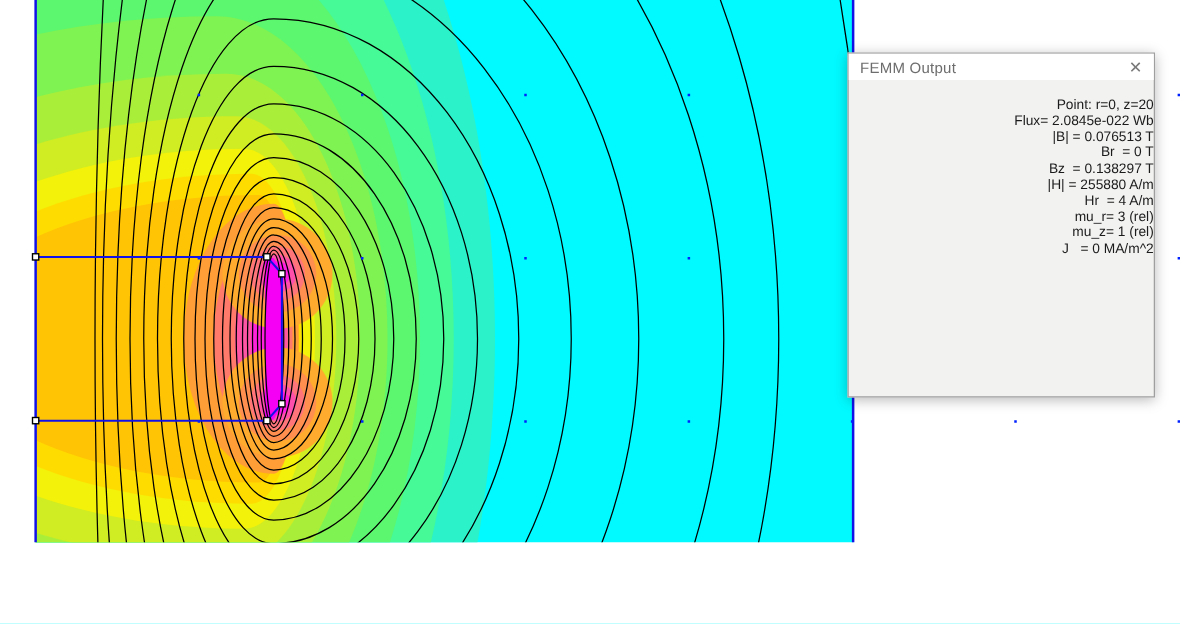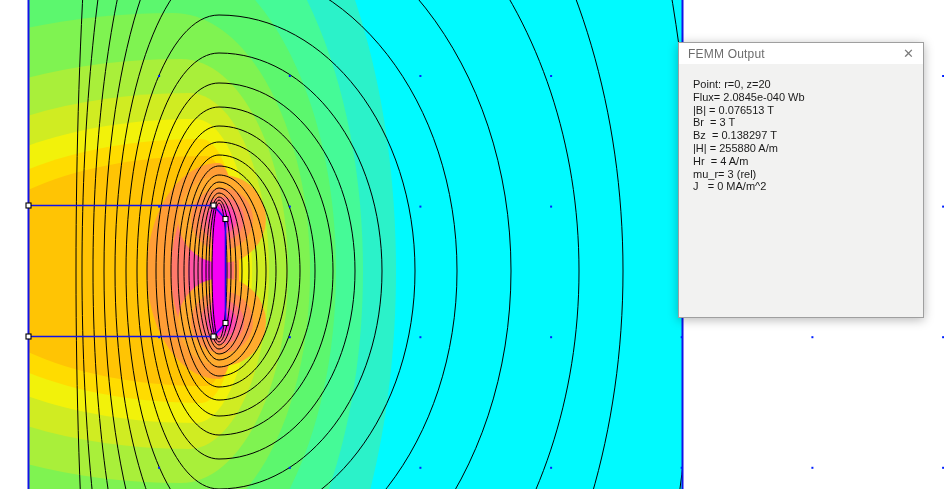--- a/index.html
+++ b/index.html
@@ -1,32 +1,33 @@
 <!DOCTYPE html>
 <html><head>
 <meta charset="utf-8">
 <style>
   html,body{margin:0;padding:0;background:#ffffff;font-family:"Liberation Sans",sans-serif;}
-  .stage{position:relative;width:944px;height:489px;overflow:hidden;background:#ffffff;}
+  .stage{position:relative;width:944px;height:434px;overflow:hidden;background:#ffffff;}
   svg{position:absolute;left:0;top:0;display:block;}
   .femm-window{
     position:absolute;left:678px;top:42px;width:246px;height:276px;
     background:#f2f2f1;border:1px solid #9f9f9f;box-sizing:border-box;
     box-shadow:0 2px 10px rgba(0,0,0,.28);
   }
   .titlebar{
     height:21px;background:#ffffff;display:flex;align-items:center;
     justify-content:space-between;padding:0 9px;
   }
   .title-text{font-size:12px;color:#6d6d6d;letter-spacing:.2px;}
   .close{font-size:13px;color:#7a7a7a;cursor:pointer;line-height:13px;}
   .win-body{padding:14px 0 0 14px;}
   .out-line{
     font-size:11px;line-height:12.8px;color:#1b1b1b;white-space:pre;
     font-family:"Liberation Sans",sans-serif;
+    text-align:right;
   }
 </style>
 </head>
 <body>
 
 <div class="stage">
 
   <svg id="plot" width="944" height="499" viewBox="0 0 944 499">
     <defs>
       <clipPath id="domclip">
@@ -139,24 +140,25 @@
       </g>
   </svg>
 
   <div class="femm-window">
     <div class="titlebar">
       <span class="title-text">FEMM Output</span>
       <span class="close">✕</span>
     </div>
     <div class="win-body">
       <div class="out-line">Point: r=0, z=20</div>
-      <div class="out-line">Flux= 2.0845e-040 Wb</div>
+      <div class="out-line">Flux= 2.0845e-022 Wb</div>
       <div class="out-line">|B| = 0.076513 T</div>
-      <div class="out-line">Br  = 3 T</div>
+      <div class="out-line">Br  = 0 T</div>
       <div class="out-line">Bz  = 0.138297 T</div>
       <div class="out-line">|H| = 255880 A/m</div>
       <div class="out-line">Hr  = 4 A/m</div>
       <div class="out-line">mu_r= 3 (rel)</div>
+      <div class="out-line">mu_z= 1 (rel)</div>
       <div class="out-line">J   = 0 MA/m^2</div>
     </div>
   </div>
 
 </div>
 
 </body></html>

